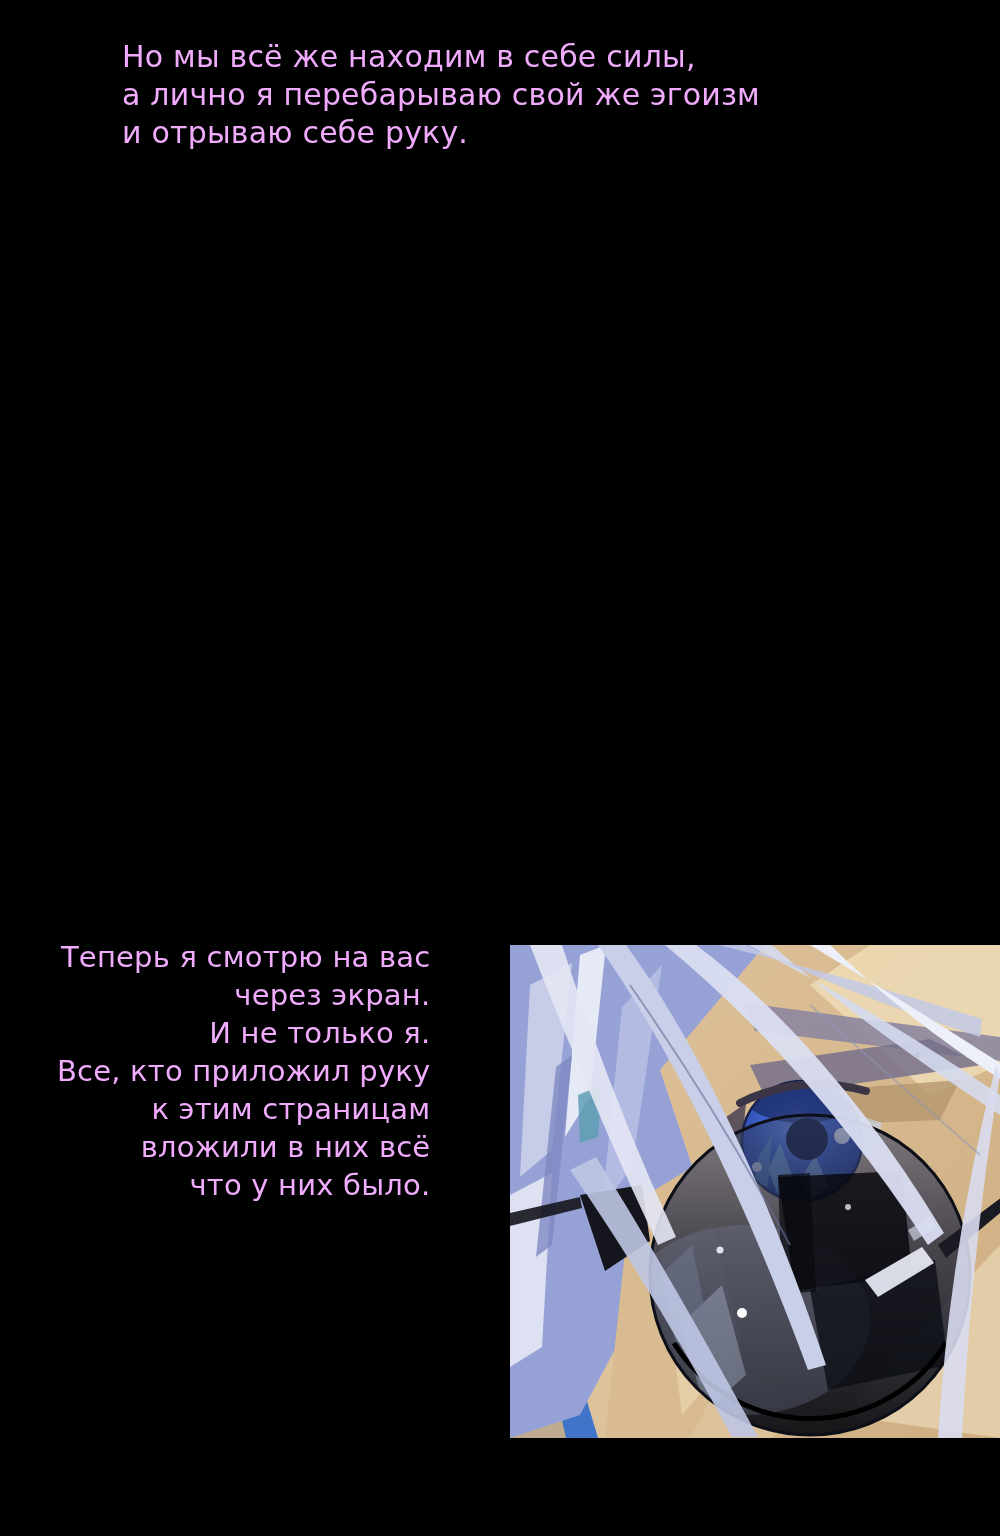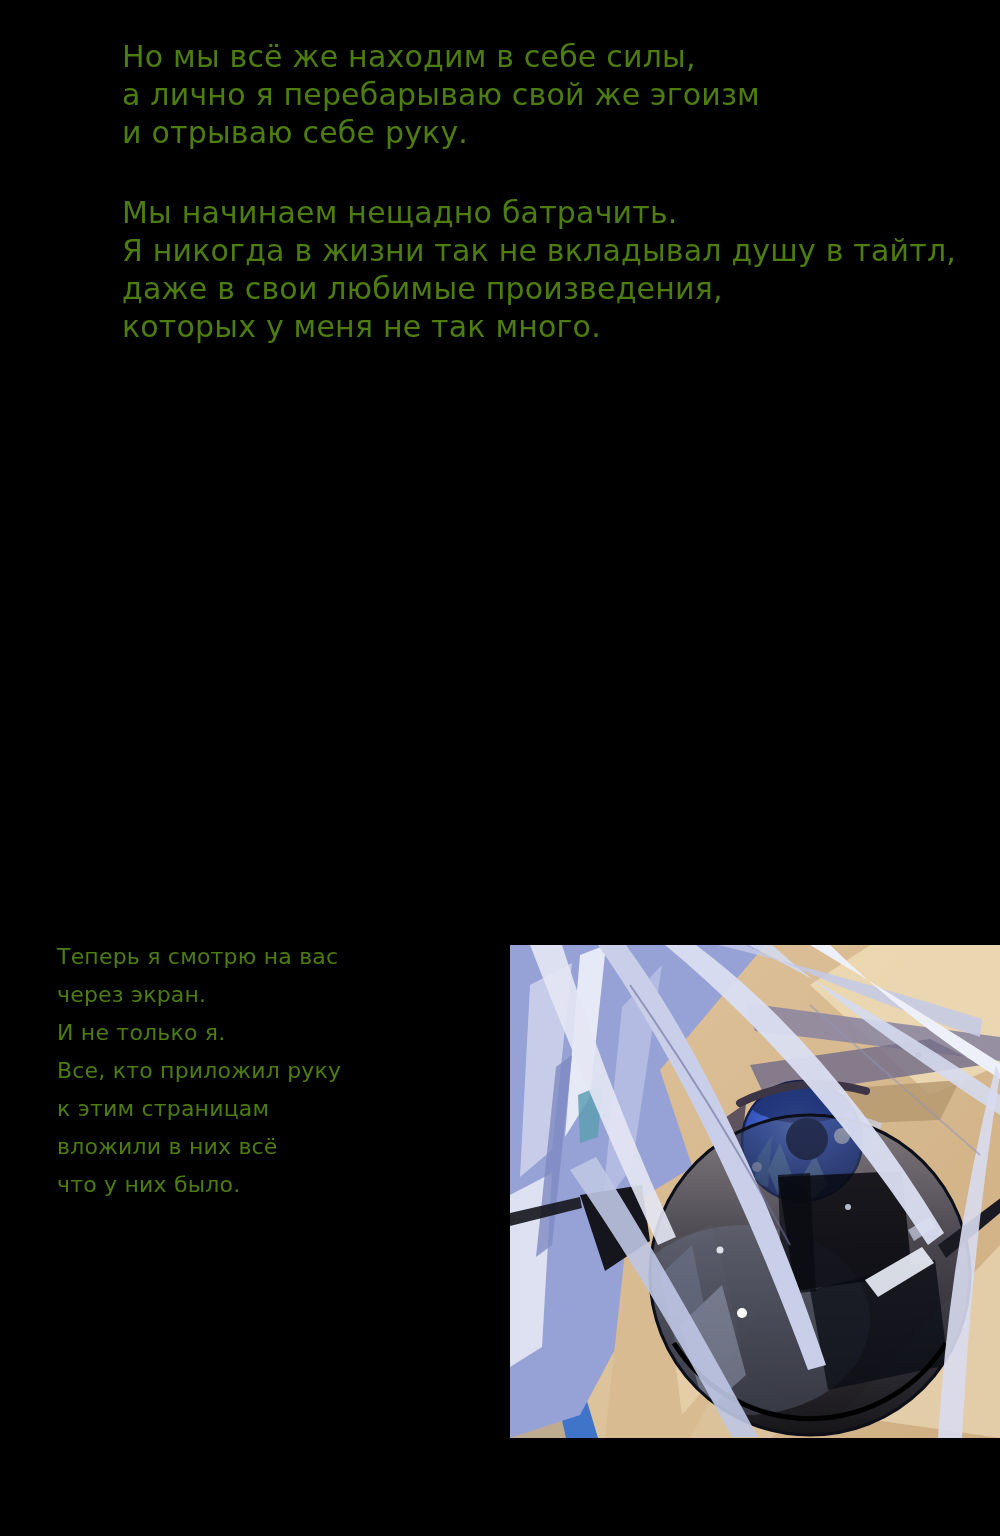--- a/index.html
+++ b/index.html
@@ -12,40 +12,41 @@
     position: relative;
     width: 1000px;
     height: 1536px;
     background: #000000;
     overflow: hidden;
     font-family: "DejaVu Sans", "Liberation Sans", sans-serif;
     color: #fdfdfd;
   }
   .text-block {
     position: absolute;
-    color: #4d7c0f;
+    color: #f0abfc;
   }
   .text-block p {
     margin: 0;
     white-space: pre;           
     font-weight: 500;
     letter-spacing: 0.2px;
   }
   .top-block {
     left: 122px;
     top: 38px;
     font-size: 30px;
     line-height: 38px;
   }
   .top-block p { margin-bottom: 42px; }
   .bottom-block {
     left: 57px;
     top: 938px;
-    font-size: 22px;
+    font-size: 29px;
     line-height: 38px;
+    text-align: right;
   }
   .bottom-block p { margin-bottom: 30px; }
   .figure {
     position: absolute;
     left: 510px;
     top: 945px;
     width: 490px;
     height: 493px;
     overflow: hidden;
     background: #d2b48c;
@@ -54,24 +55,20 @@
 </style>
 </head>
 <body>
 
 <div class="page">
 
   <div class="text-block top-block">
     <p>Но мы всё же находим в себе силы,
 а лично я перебарываю свой же эгоизм
 и отрываю себе руку.</p>
-    <p>Мы начинаем нещадно батрачить.
-Я никогда в жизни так не вкладывал душу в тайтл,
-даже в свои любимые произведения,
-которых у меня не так много.</p>
   </div>
 
   <div class="text-block bottom-block">
     <p>Теперь я смотрю на вас
 через экран.
 И не только я.
 Все, кто приложил руку
 к этим страницам
 вложили в них всё
 что у них было.</p>

